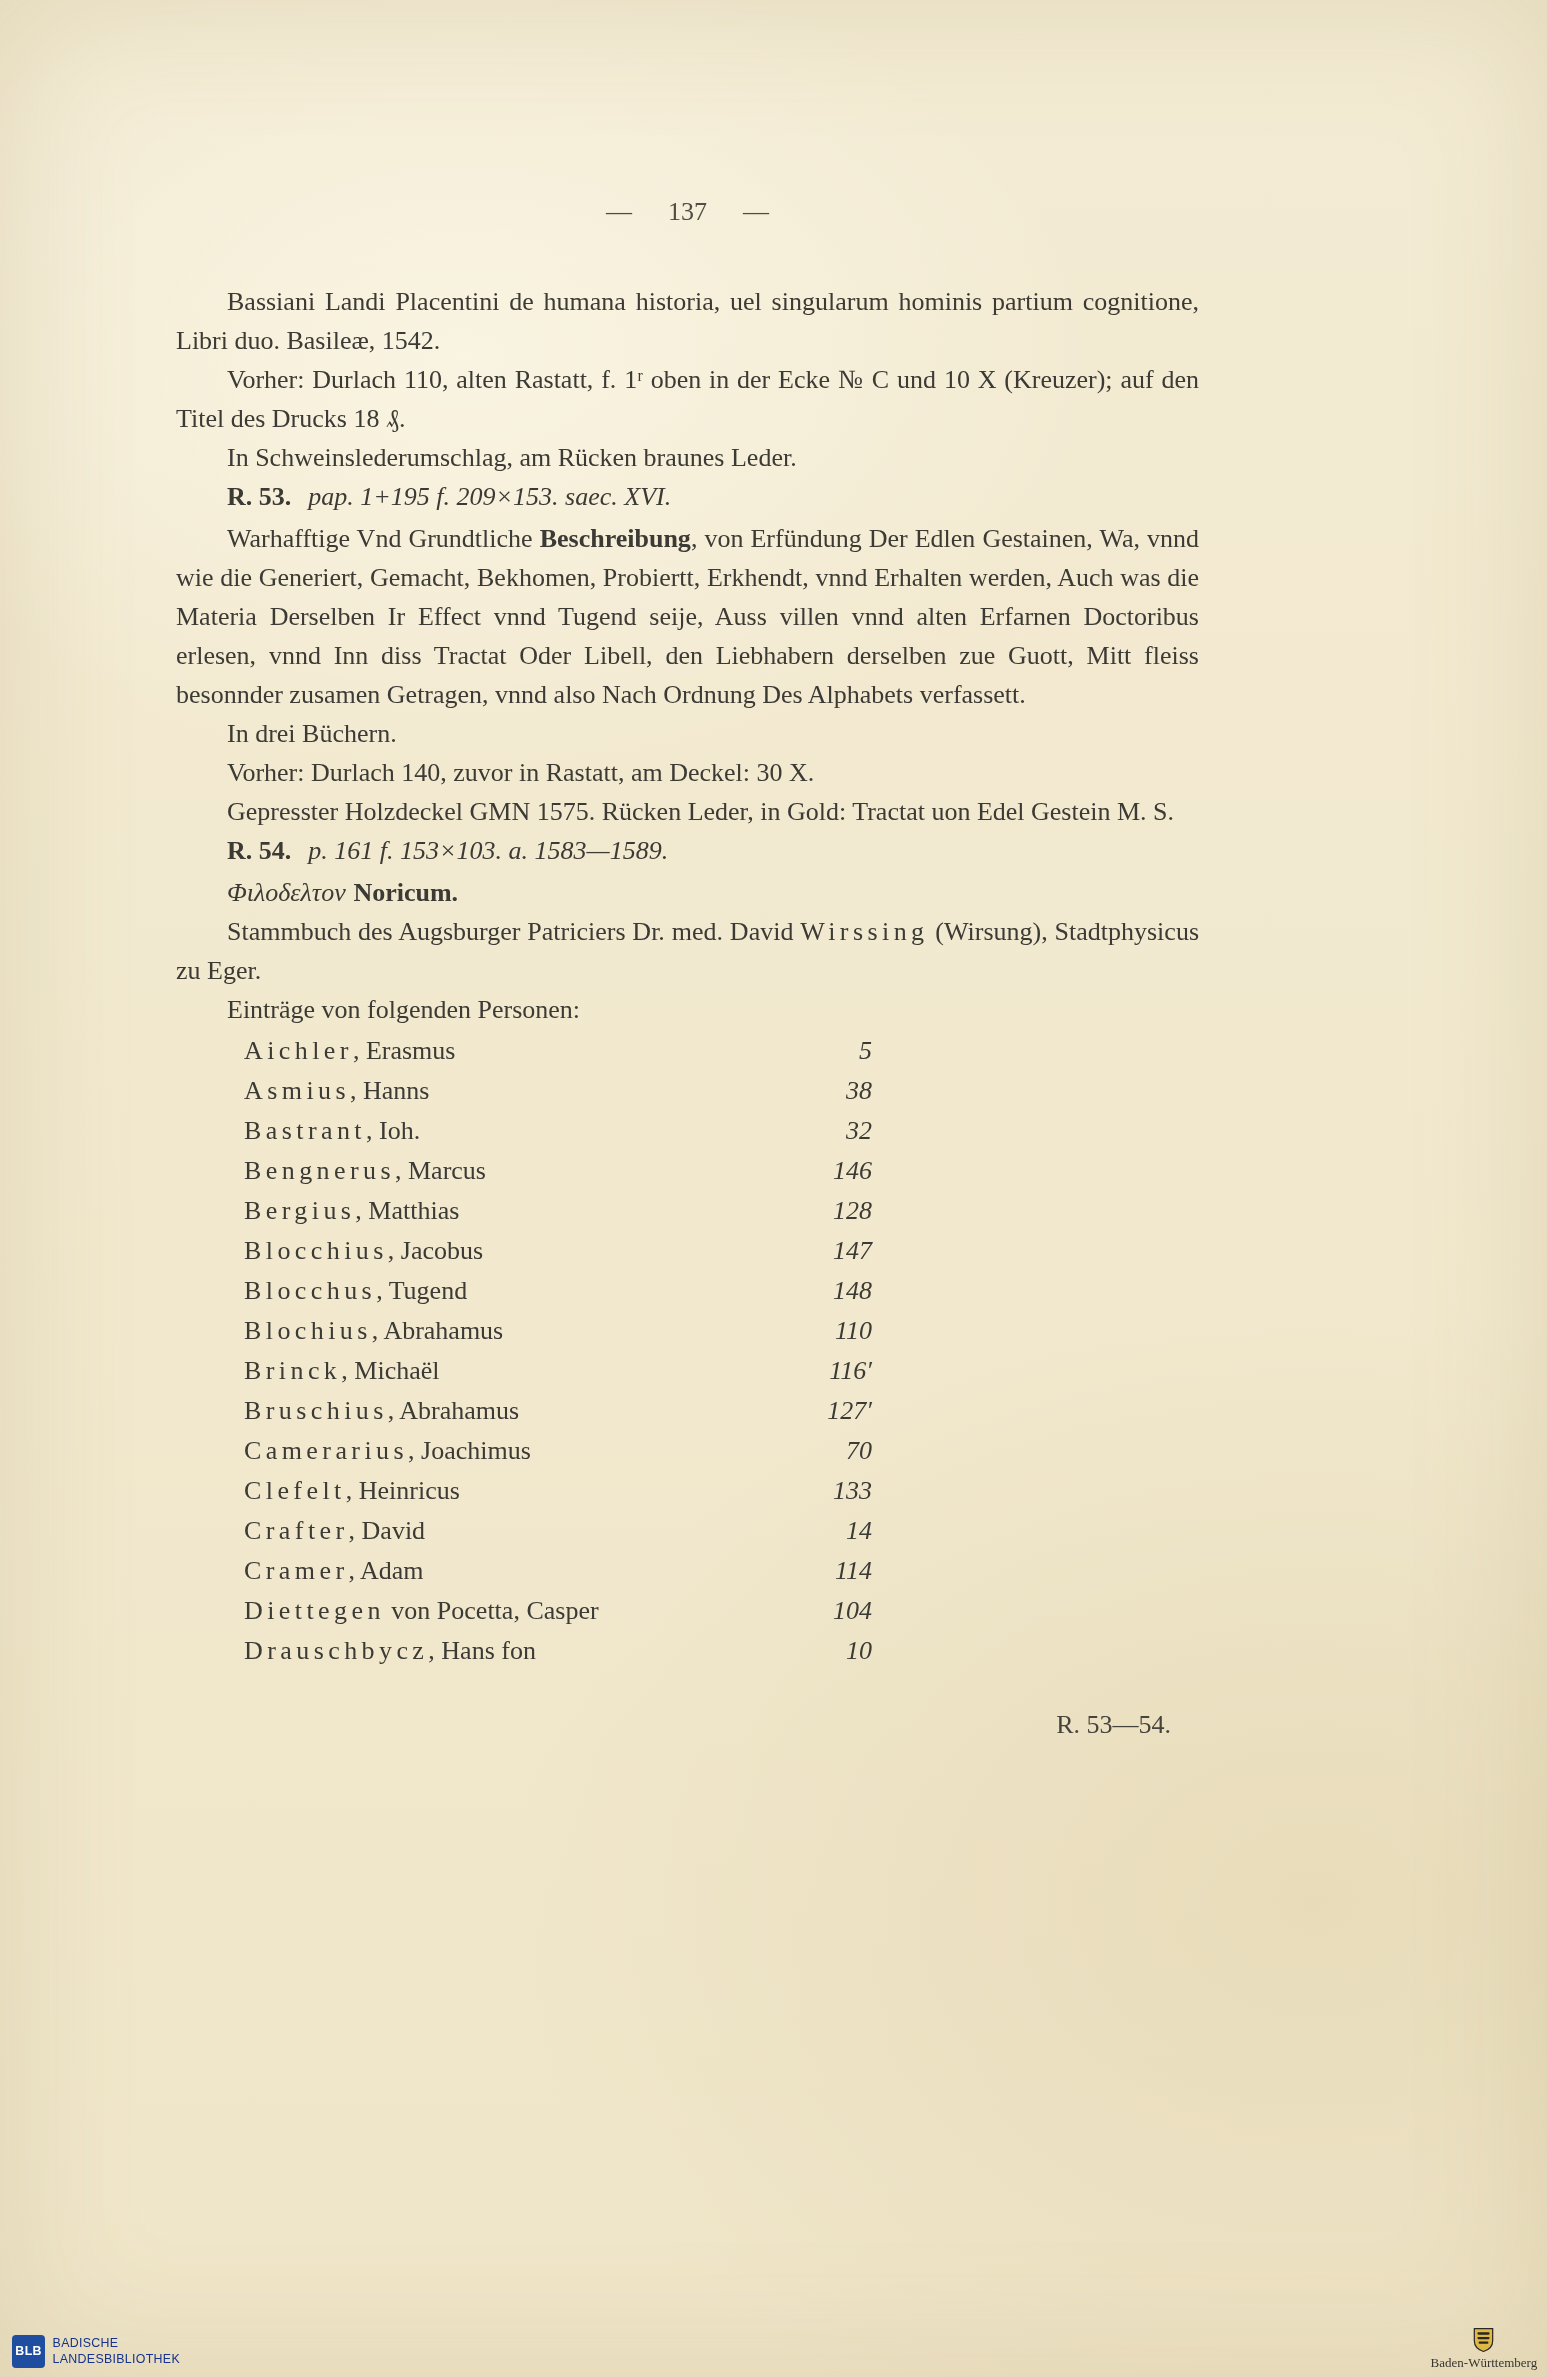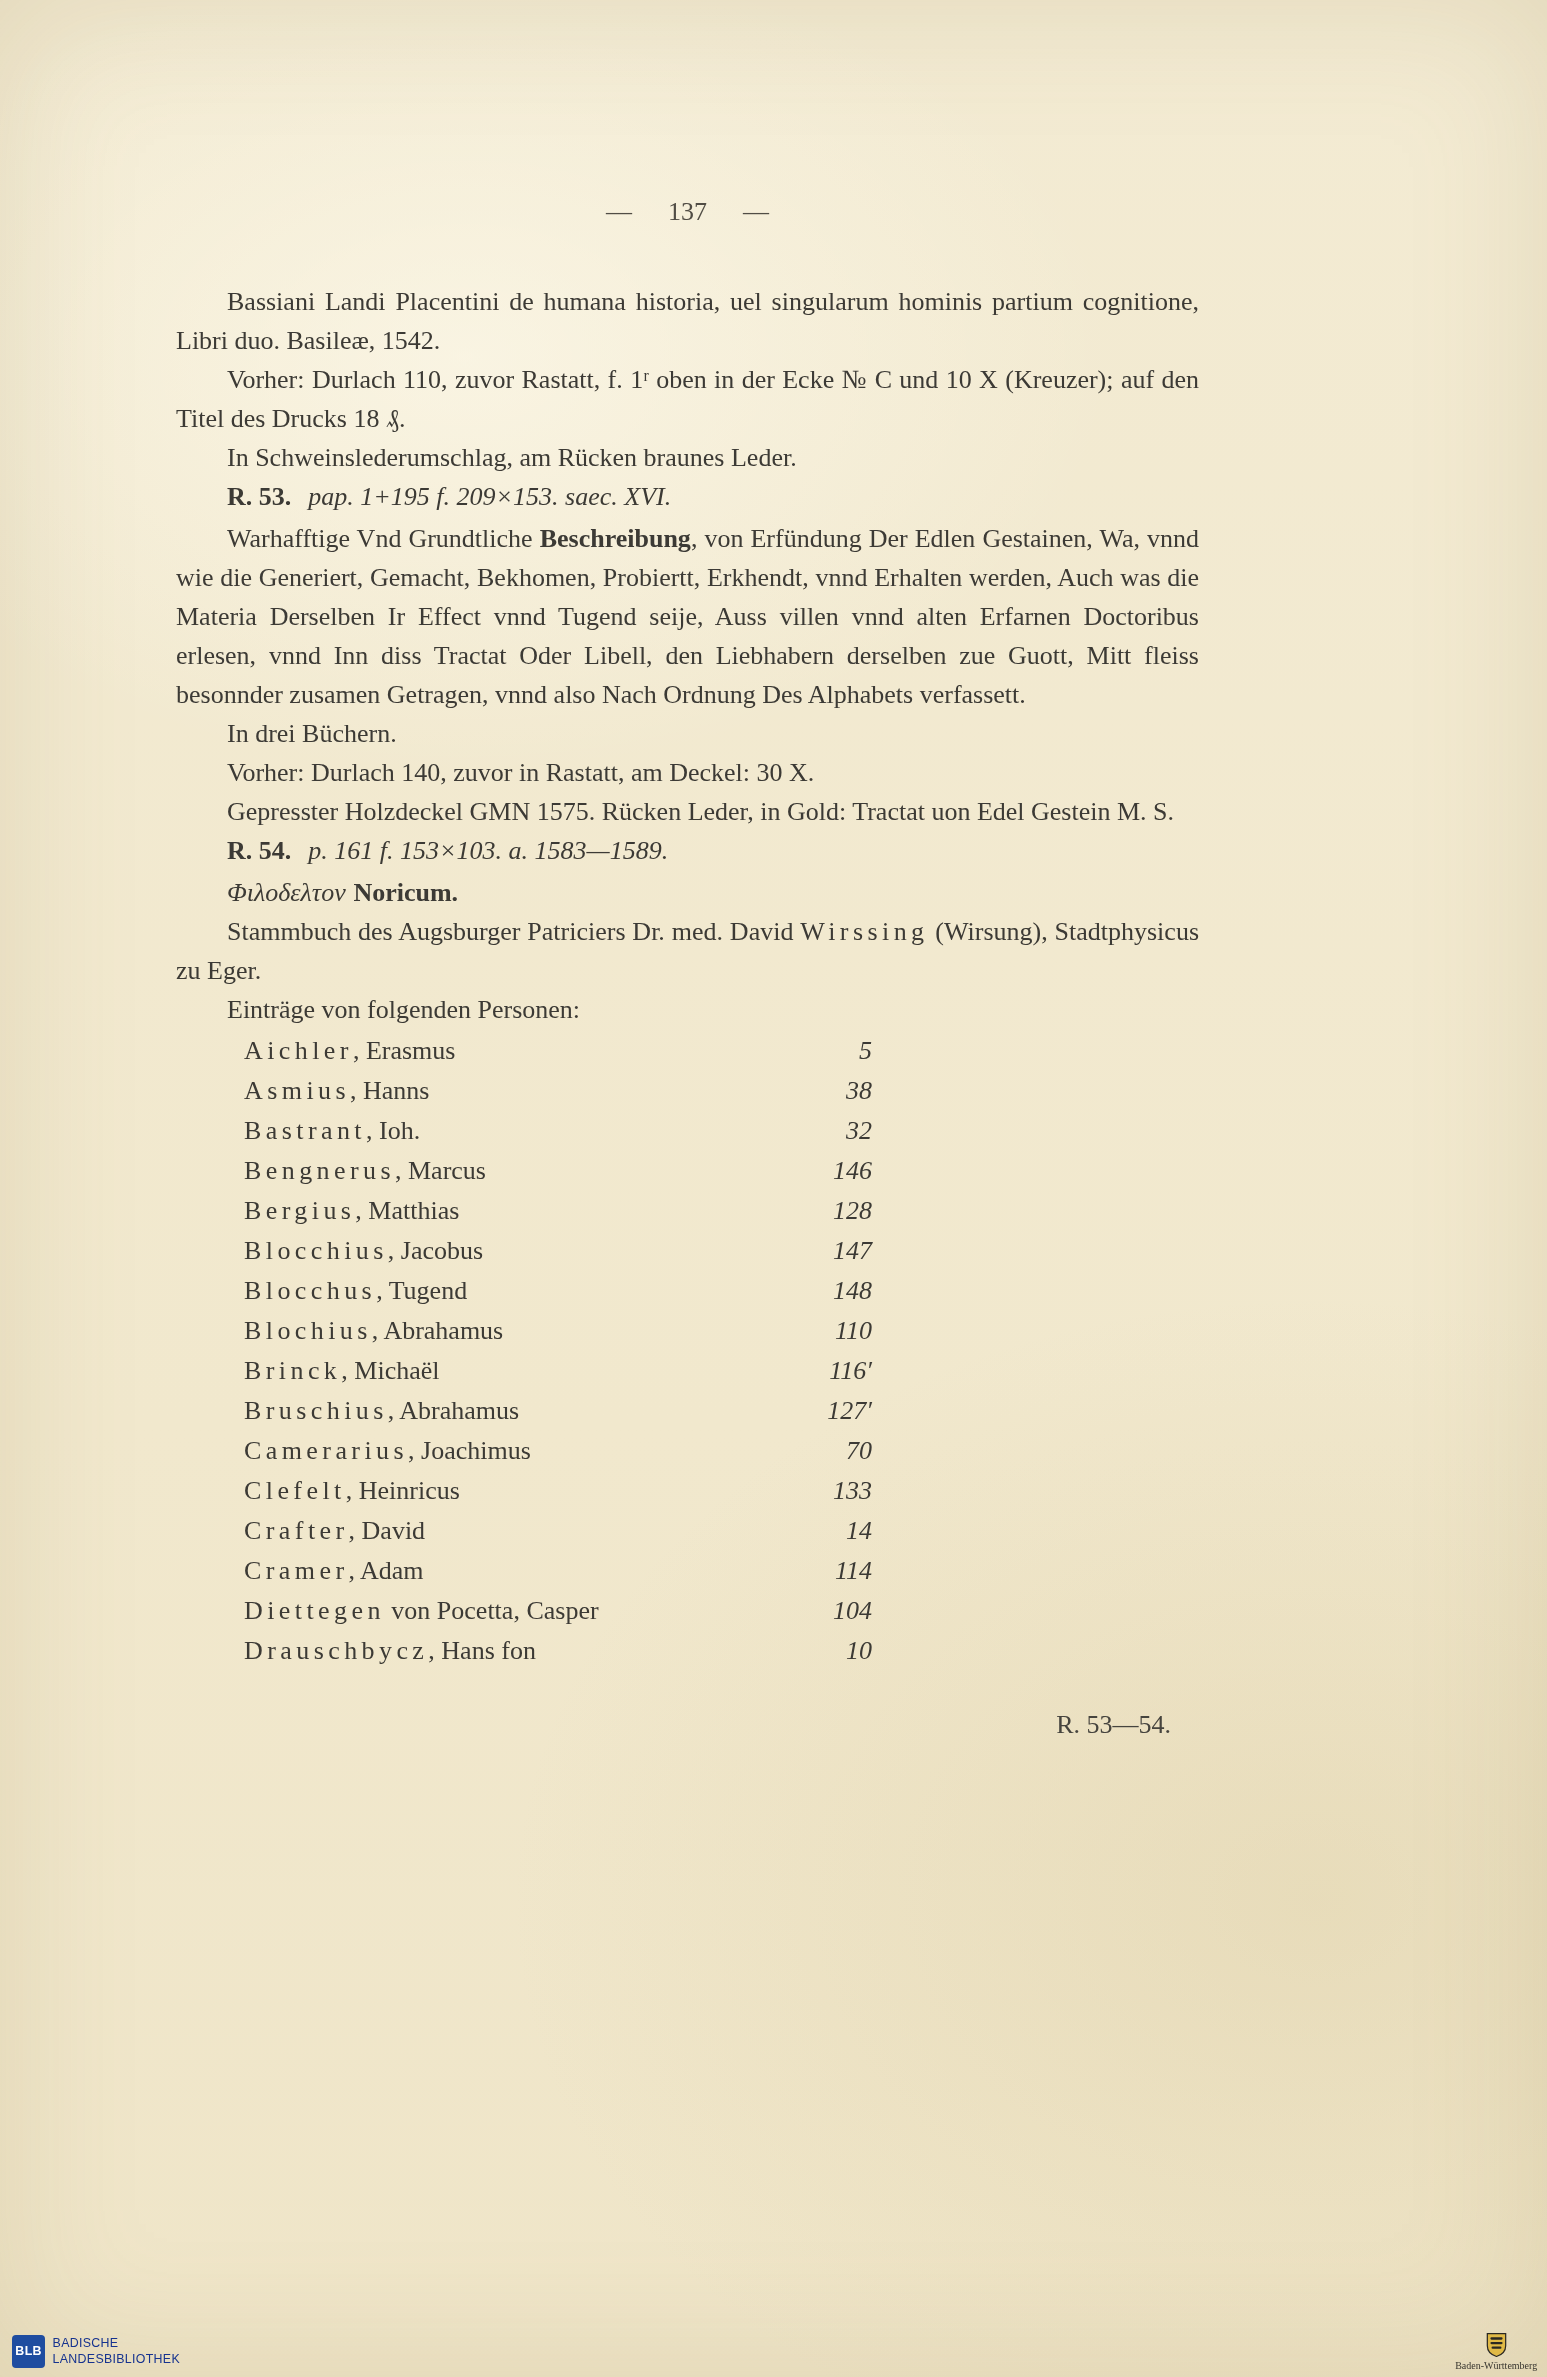--- a/index.html
+++ b/index.html
@@ -74,40 +74,40 @@
     font-weight: bold; font-size: 12.4px; letter-spacing: 0.4px;
   }
   .blb-text {
     color: #16338f; font-weight: normal; font-size: 12.4px;
     line-height: 1.3; letter-spacing: 0.3px;
   }
   .bw-brand {
     position: absolute; right: 10.8px; bottom: 6.2px;
     text-align: center;
     font-family: "Liberation Serif", "DejaVu Serif", serif;
-    font-size: 10px; color: #38362f;
+    font-size: 13px; color: #38362f;
   }
   .bw-brand svg { display: block; margin: 0 auto 1.5px auto; }
 </style>
 </head>
 <body>
 
 <div class="scan-page">
 
   <div class="content">
 
     <div class="page-head">
       <span>—</span>
       <span>137</span>
       <span>—</span>
     </div>
 
     <section class="entry">
       <p class="para indent justify">Bassiani Landi Placentini de humana historia, uel singularum hominis partium cognitione, Libri duo. Basileæ, 1542.</p>
-      <p class="para indent justify"><span class="it">Vorher: </span><span>Durlach 110, </span><span class="it">zuvor </span><span>Rastatt, </span><span class="it">f. 1ʳ oben in der Ecke № C und </span><span>10 X </span><span class="it">(Kreuzer); auf den Titel des Drucks </span><span>18 ₰.</span></p>
+      <p class="para indent justify"><span class="it">Vorher: </span><span>Durlach 110, </span><span class="it">alten </span><span>Rastatt, </span><span class="it">f. 1ʳ oben in der Ecke № C und </span><span>10 X </span><span class="it">(Kreuzer); auf den Titel des Drucks </span><span>18 ₰.</span></p>
       <p class="para indent it">In Schweinslederumschlag, am Rücken braunes Leder.</p>
     </section>
 
     <section class="entry entry-r53">
       <p class="para entry-head"><span class="rnum">R. 53.</span><span class="collation">pap. 1+195 f. 209×153.  saec. XVI.</span></p>
       <p class="para indent justify"><span>Warhafftige Vnd Grundtliche </span><span class="bd">Beschreibung</span><span>, von Erfündung Der Edlen Gestainen, Wa, vnnd wie die Generiert, Gemacht, Bekhomen, Probiertt, Erkhendt, vnnd Erhalten werden, Auch was die Materia Derselben Ir Effect vnnd Tugend seije, Auss villen vnnd alten Erfarnen Doctoribus erlesen, vnnd Inn diss Tractat Oder Libell, den Liebhabern derselben zue Guott, Mitt fleiss besonnder zusamen Getragen, vnnd also Nach Ordnung Des Alphabets verfassett.</span></p>
       <p class="para indent it">In drei Büchern.</p>
       <p class="para indent"><span class="it">Vorher: </span><span>Durlach 140, </span><span class="it">zuvor in </span><span>Rastatt, </span><span class="it">am Deckel: </span><span>30 X.</span></p>
       <p class="para indent justify"><span class="it">Gepresster Holzdeckel </span><span>GMN 1575.  </span><span class="it">Rücken Leder, in Gold: </span><span>Tractat uon Edel Gestein M. S.</span></p>
     </section>

